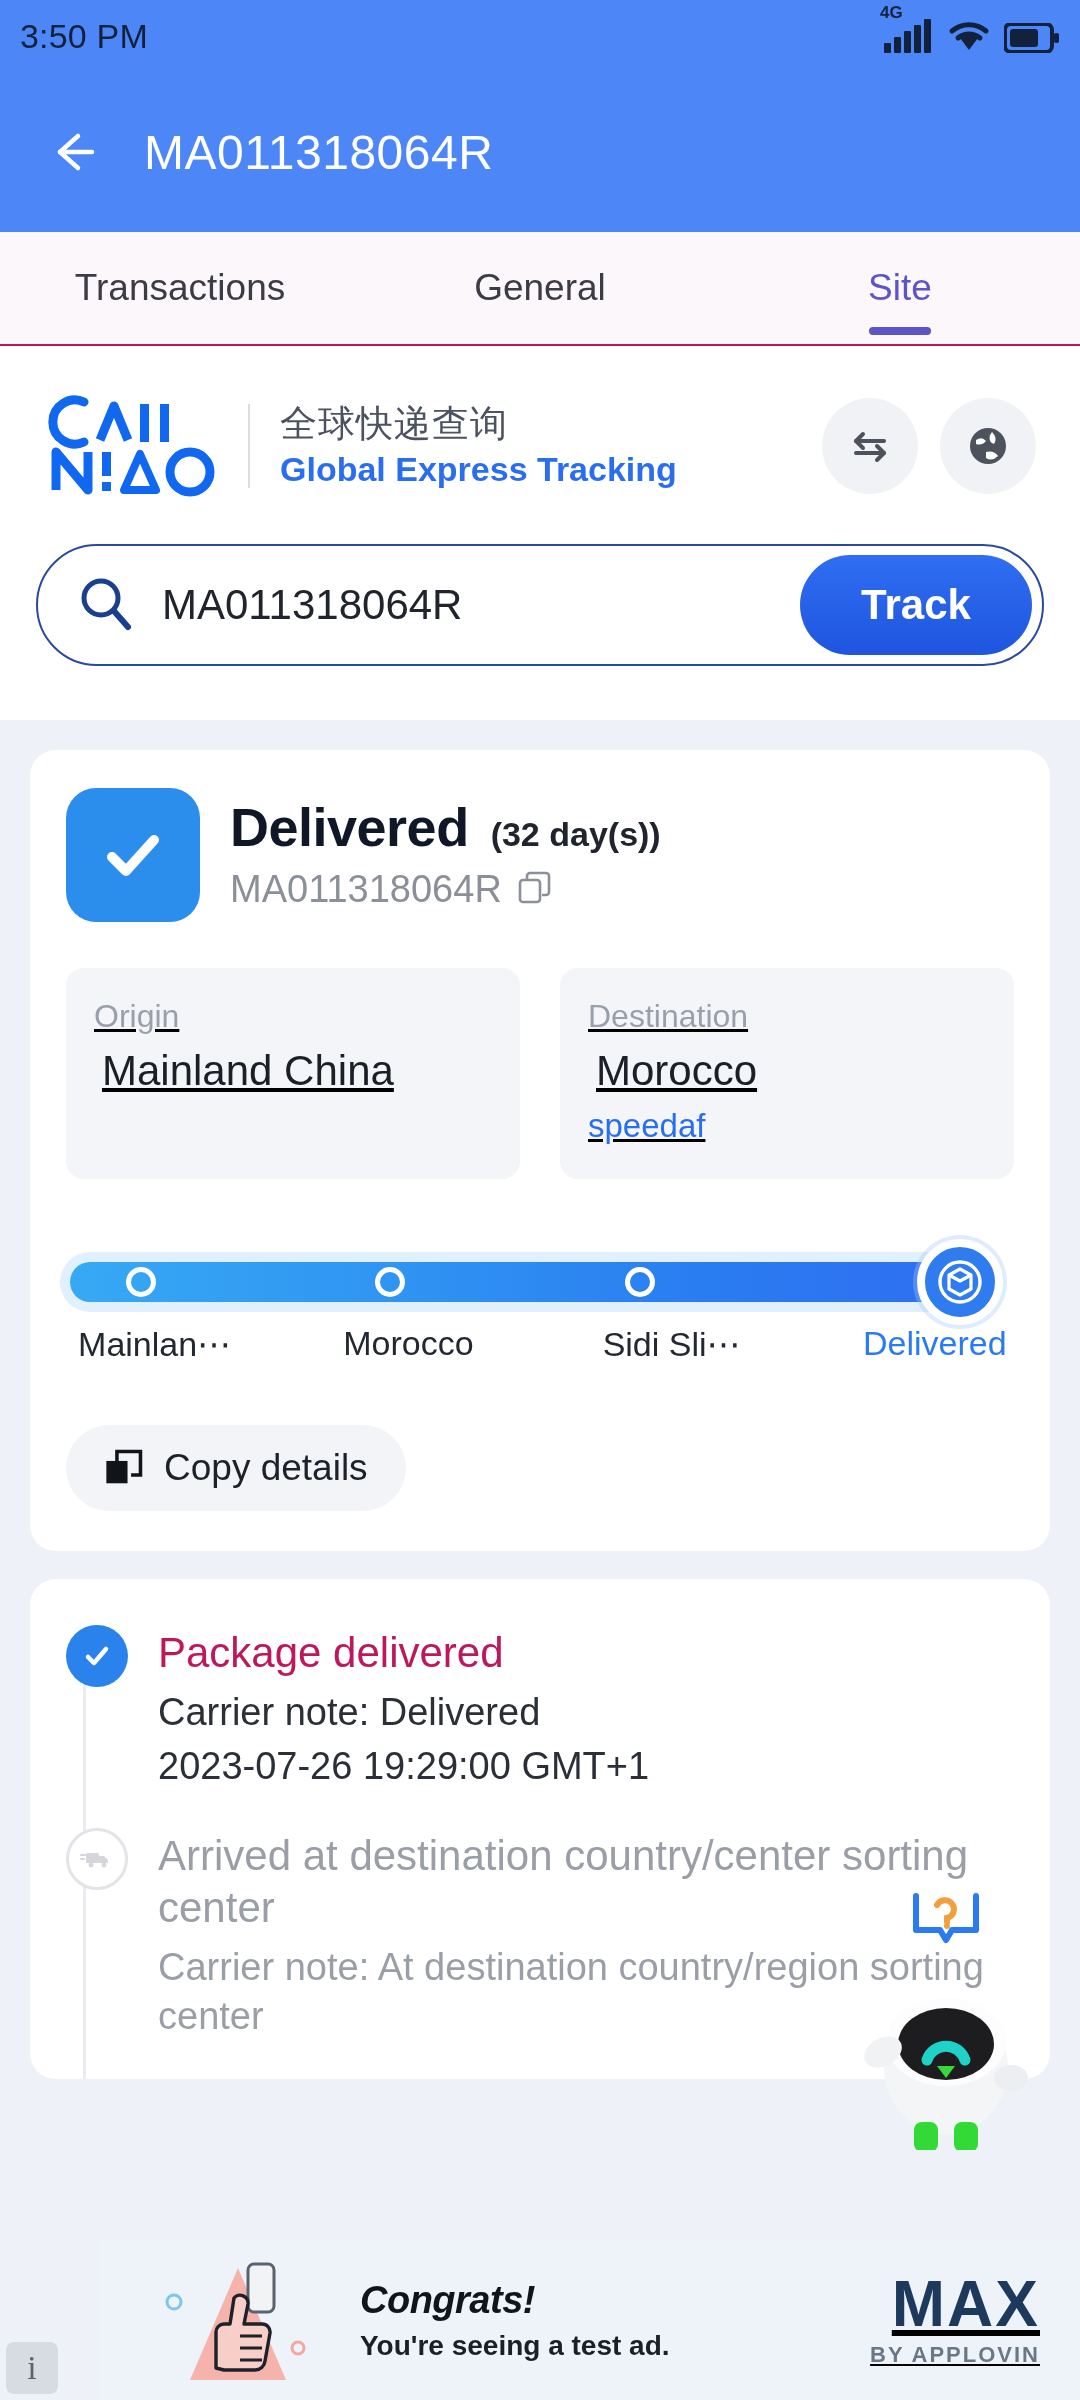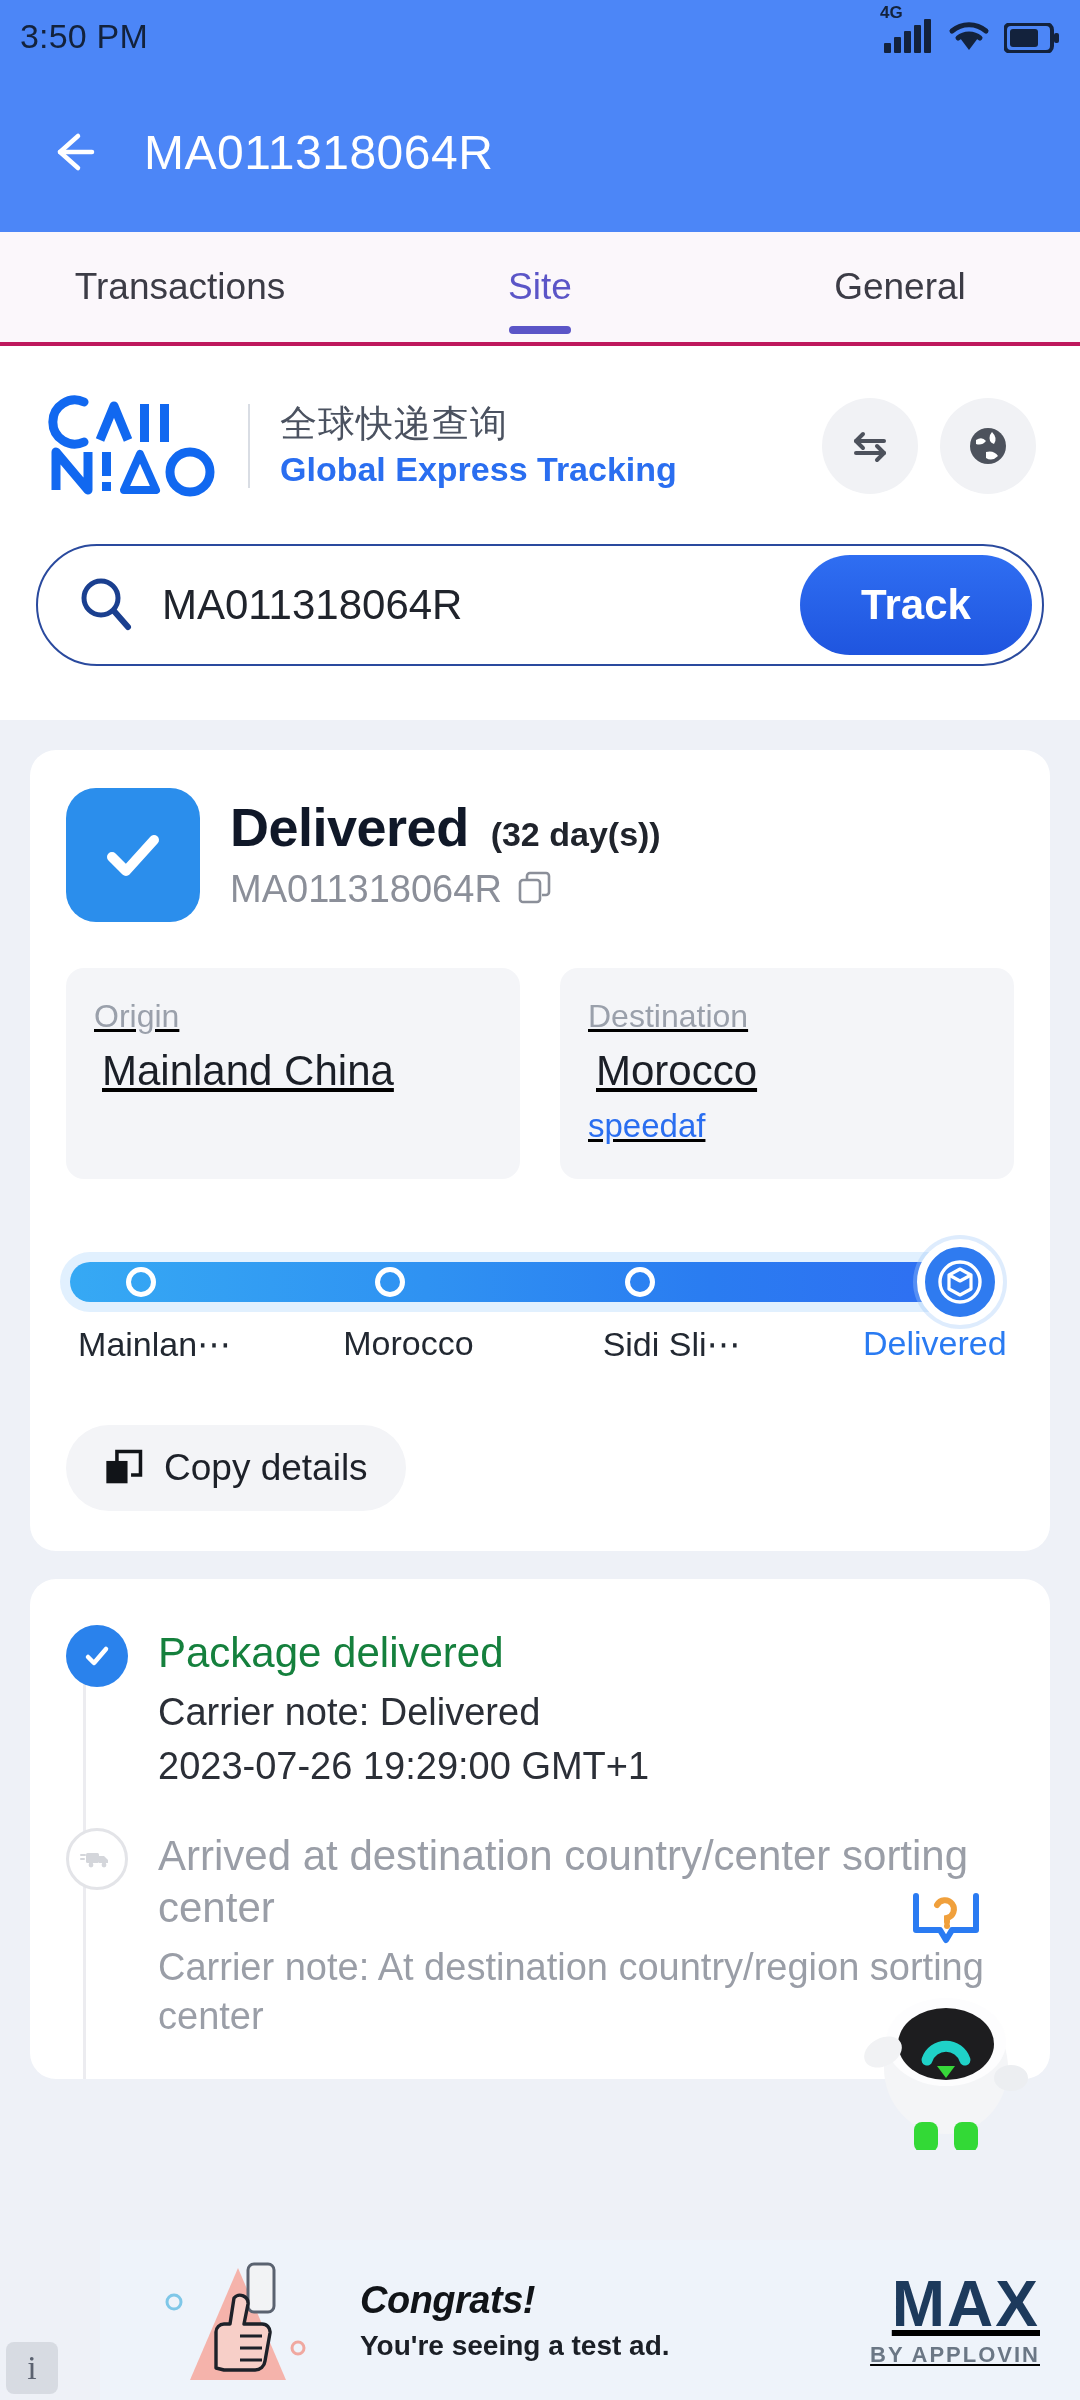--- a/index.html
+++ b/index.html
@@ -31,21 +31,21 @@
     height: 160px; background: #4c86f7;
     display: flex; align-items: center; padding: 0 44px; gap: 44px;
   }
   .back-arrow { width: 56px; height: 56px; flex: 0 0 auto; }
   .appbar-title { color: #ffffff; font-size: 48px; font-weight: 400; letter-spacing: .5px; }
 
   
   .tabs {
     height: 114px; background: #fbf7fb;
     display: flex; align-items: center; position: relative;
-    border-bottom: 4px solid #be185d;
+    border-bottom: 2px solid #be185d;
   }
   .tab { flex: 1; text-align: center; font-size: 37px; color: #3c3c46; position: relative; }
   .tab.active { color: #5b55c7; }
   .tab.active::after {
     content:""; position: absolute; left: 50%; transform: translateX(-50%);
     bottom: -26px; width: 62px; height: 8px; background: #5b55c7; border-radius: 4px;
   }
 
   
   .site-head { background: #ffffff; padding: 48px 44px 0 44px; display:flex; align-items:center; }
@@ -133,21 +133,21 @@
   .timeline-card { padding: 46px 36px 10px 36px; position: relative; overflow: hidden; height: 500px;}
   .tl-item { display:flex; gap: 30px; position: relative; }
   .tl-rail { position:absolute; left: 53px; top: 64px; bottom: -40px; width: 3px; background:#ececf0; }
   .tl-dot {
     width: 62px; height: 62px; border-radius: 50%; flex:0 0 auto; z-index:1;
     display:flex; align-items:center; justify-content:center; background:#ffffff;
   }
   .tl-dot.done { background:#2a82ec; }
   .tl-dot.pending { border:3px solid #e3e4e8; }
   .tl-body { padding-top: 2px; }
-  .tl-title { font-size: 42px; color:#15803d; line-height:1.25; }
+  .tl-title { font-size: 42px; color:#be185d; line-height:1.25; }
   .tl-note { font-size: 38px; color:#2b2f37; margin-top: 8px; line-height:1.3; }
   .tl-time { font-size: 38px; color:#2b2f37; margin-top: 8px; }
   .tl-item.muted .tl-title,
   .tl-item.muted .tl-note { color:#9a9ea7; }
   .tl-item.second { margin-top: 40px; }
 
   
   .assistant { position:absolute; right: 24px; bottom: 250px; width: 220px; text-align:center; }
   .assistant .bubble { margin: 0 auto 4px auto; width: 80px; }
   .robot { position: relative; width: 190px; height: 190px; margin: 0 auto; }
@@ -209,22 +209,22 @@
       <svg width="56" height="56" viewBox="0 0 56 56">
         <path d="M34 12 L16 28 L34 44" stroke="#ffffff" stroke-width="4.5" fill="none" stroke-linecap="round" stroke-linejoin="round"></path>
         <path d="M16 28 L48 28" stroke="#ffffff" stroke-width="4.5" stroke-linecap="round"></path>
       </svg>
     </div>
     <div class="appbar-title">MA011318064R</div>
   </div>
 
   <div class="tabs">
     <div class="tab">Transactions</div>
+    <div class="tab">General</div>
     <div class="tab active">Site</div>
-    <div class="tab">General</div>
   </div>
 
   <div class="site-head">
     <div class="logo">
       <svg width="178" height="104" viewBox="0 0 178 104">
         <path d="M40 8 A22 22 0 1 0 40 48" stroke="#1168f0" stroke-width="9" fill="none" stroke-linecap="round"></path>
         <path d="M56 46 L70 12 L84 46" stroke="#1168f0" stroke-width="9" fill="none" stroke-linejoin="round"></path>
         <rect x="96" y="10" width="9" height="38" fill="#1168f0"></rect>
         <rect x="116" y="10" width="9" height="38" fill="#1168f0"></rect>
         <path d="M12 96 L12 58 L44 96 L44 58" stroke="#1168f0" stroke-width="9" fill="none" stroke-linejoin="round"></path>

